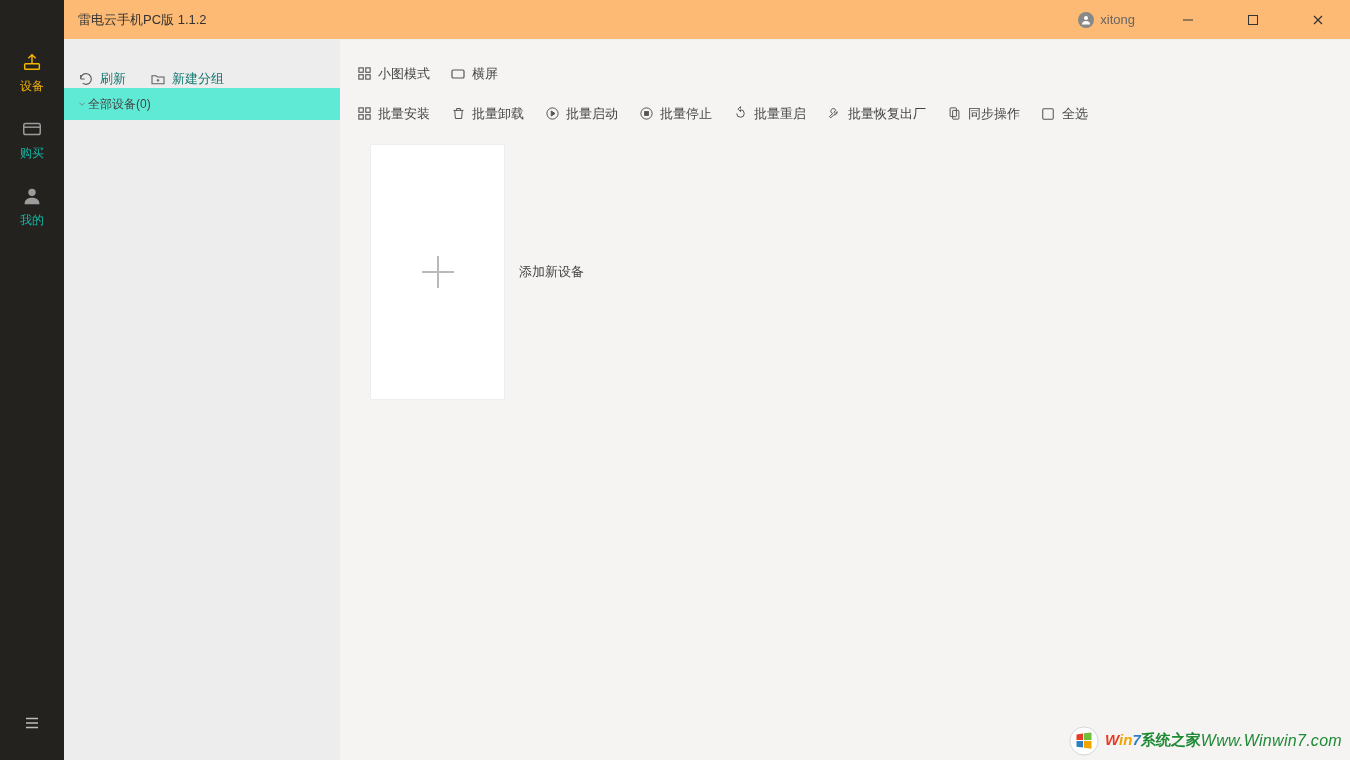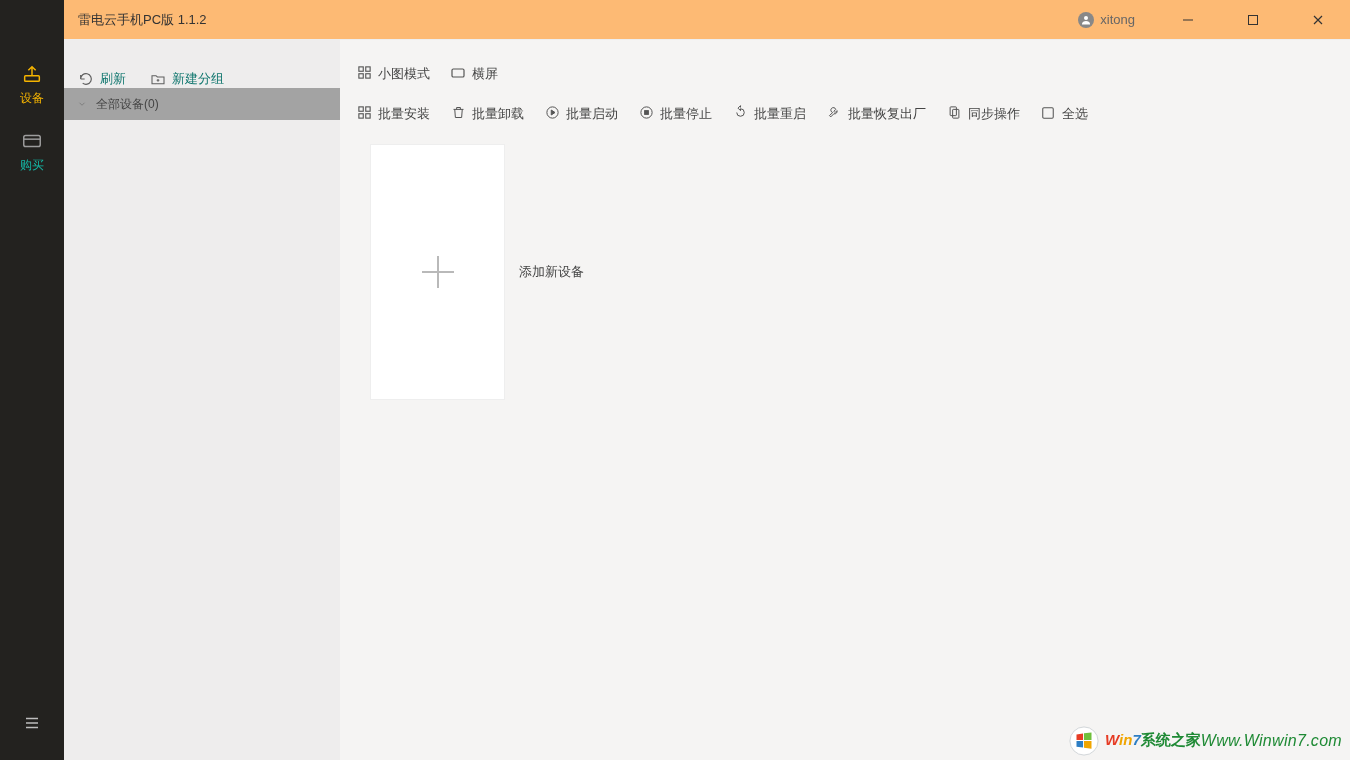--- a/index.html
+++ b/index.html
@@ -27,57 +27,57 @@
   .titlebar .right { display: flex; align-items: center; gap: 21px; }
   .user-chip { display: flex; align-items: center; gap: 6px; color: #666; margin-right: 10px; }
   .user-chip .av { width: 16px; height: 16px; border-radius: 50%; background: #888; display:flex; align-items:center; justify-content:center; }
   .winbtn { width: 44px; height: 40px; display:flex; align-items:center; justify-content:center; color:#333; }
 
   
   .sidebar {
     position: absolute; left:0; top:0; bottom:0; width:64px;
     background: #23221f;
     display:flex; flex-direction:column; align-items:center;
-    padding-top: 52px;
+    padding-top: 40px;
   }
   .side-item { width:64px; display:flex; flex-direction:column; align-items:center; gap:4px; padding:10px 0 12px; color:#14b8a6; font-size:12px; }
   .side-item.active { color:#f5b400; }
   .side-item .ic { width:24px; height:24px; display:flex; align-items:center; justify-content:center; }
   .side-bottom { margin-top:auto; margin-bottom:12px; width:64px; display:flex; justify-content:center; padding:16px 0; color:#bdbdbd; }
 
   
   .panel-left {
     position:absolute; left:64px; top:40px; width:276px; bottom:0;
     background:#eeeded;
     display:flex; flex-direction:column;
   }
   .panel-left .toolbar {
     height: 48px; display:flex; align-items:flex-end; gap:24px; padding:0 14px;
     font-size:13px; color:#0f766e;
   }
   .tb-item { display:flex; align-items:center; gap:6px; cursor:pointer; }
   .tb-item .ic { width:16px; height:16px; display:flex; align-items:center; justify-content:center; color:#5f5f5f; }
   .group-row {
-    height:32px; background:#a3a3a3; display:flex; align-items:center; gap:8px;
+    height:32px; background:#5eead4; display:flex; align-items:center; 
     padding:0 12px; font-size:12px; color:#444; cursor:pointer;
   }
   .group-row .chev { width:12px; height:12px; display:flex; align-items:center; justify-content:center; color:#777; }
 
   
   .panel-main {
     position:absolute; left:340px; top:40px; right:0; bottom:0;
     background:#f5f4f3;
     display:flex; flex-direction:column;
   }
   .panel-main .toolbar1, .panel-main .toolbar2 {
     height:40px; display:flex; align-items:center; gap:20px; padding:0 16px;
     font-size:13px; color:#444;
   }
   .panel-main .toolbar2 { height:40px; }
-  .tbm-item { display:flex; align-items:flex-start; gap:6px; cursor:pointer;margin-top:27px; }
+  .tbm-item { display:flex; align-items:center; gap:6px; cursor:pointer;margin-top:27px; }
   .tbm-item .ic { width:16px; height:16px; display:flex; align-items:center; justify-content:center; color:#555; }
 
   .content {
     flex:1; padding:24px 30px; overflow:auto;
     display:flex; align-items:flex-start;
   }
   .add-card { display:flex; align-items:center; gap:14px; }
   .add-card .box {
     width:135px; height:256px; background:#fff; border:1px solid #eee;
     display:flex; align-items:center; justify-content:center;
@@ -153,20 +153,29 @@
   </div>
   <div class="side-item">
     <span class="ic">
       <svg width="22" height="22" viewBox="0 0 24 24" fill="none" stroke="#9c9c9c" stroke-width="1.6">
         <rect x="3" y="6" width="18" height="12" rx="2"></rect>
           <path d="M3 10h18"></path>
       </svg>
     </span>
     <span>购买</span>
   </div>
+  <div class="side-item">
+    <span class="ic">
+      <svg width="22" height="22" viewBox="0 0 24 24" fill="#9c9c9c">
+          <circle cx="12" cy="8" r="4"></circle>
+          <path d="M4 20c0-4 4-6 8-6s8 2 8 6v1H4z"></path>
+        </svg>
+    </span>
+    <span>我的</span>
+  </div>
   <div class="side-bottom">
     <span>
       <svg width="18" height="18" viewBox="0 0 24 24" stroke="#bdbdbd" stroke-width="2">
           <path d="M4 6h16M4 12h16M4 18h16"></path>
         </svg>
     </span>
   </div>
 </div>
 
 <div class="panel-left">

